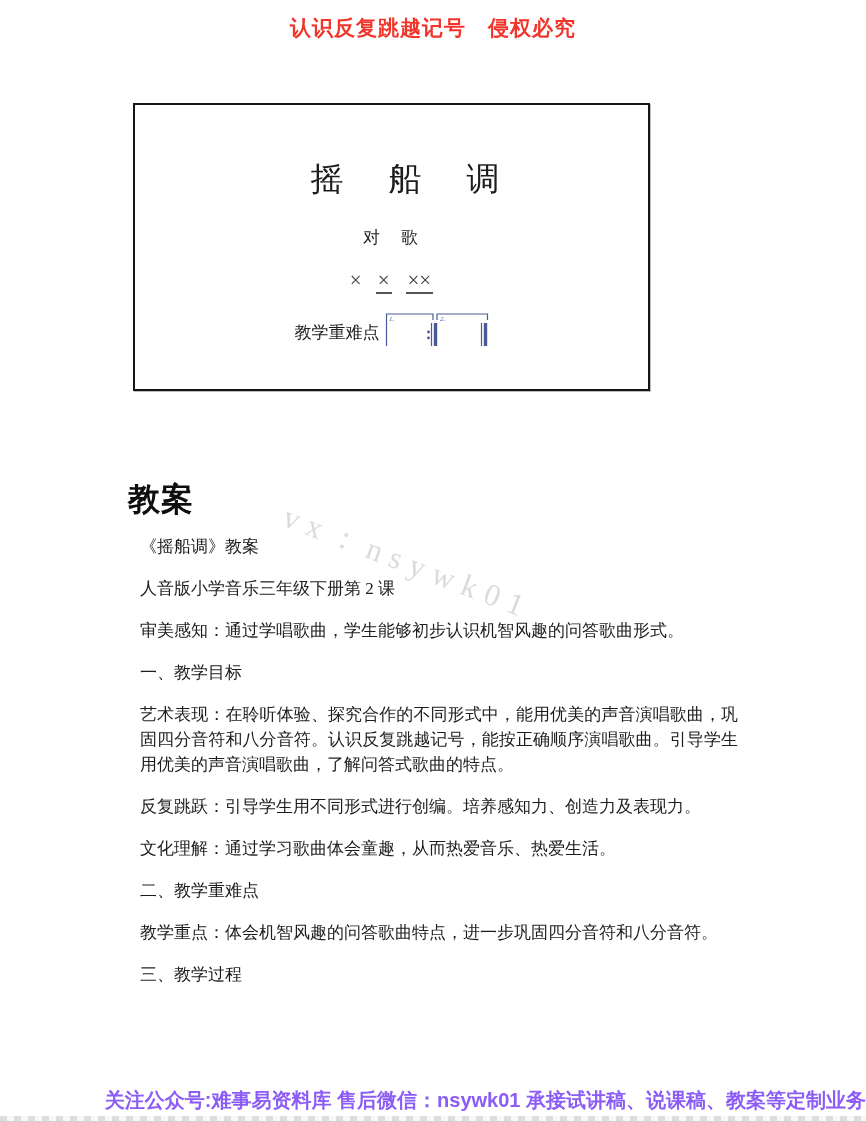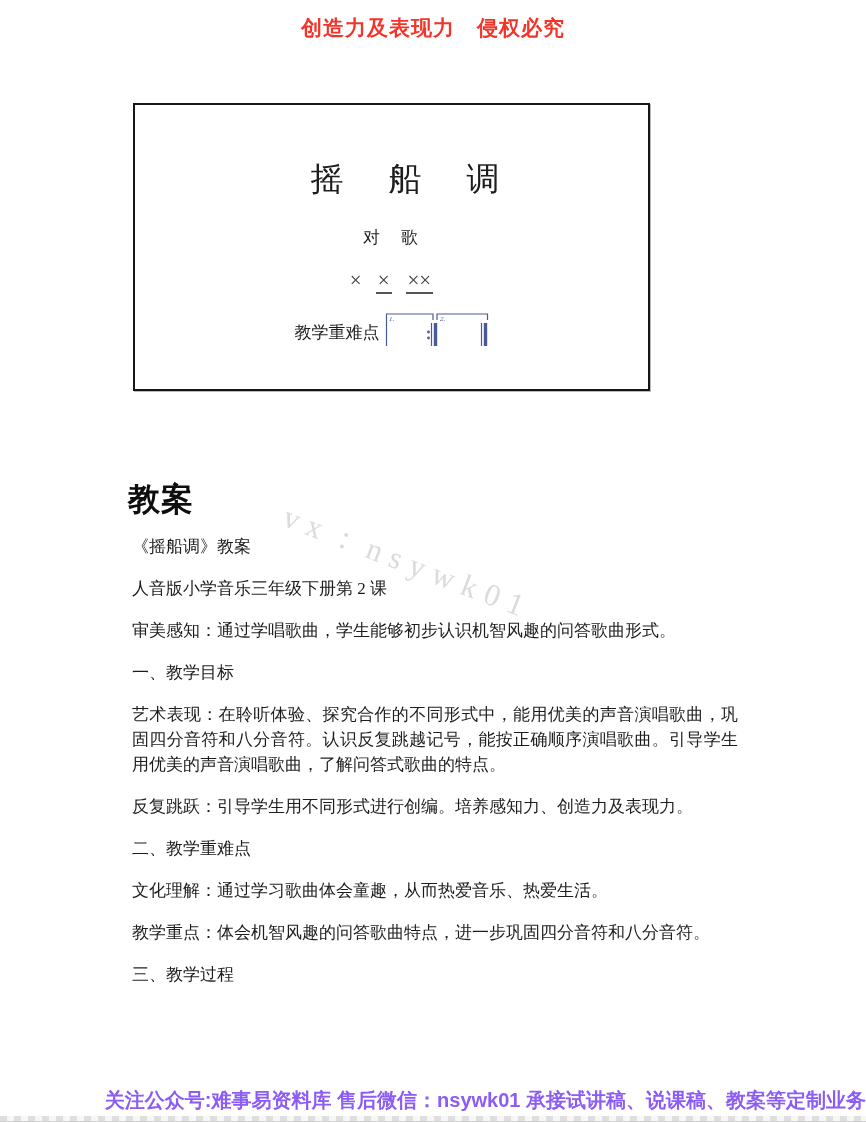--- a/index.html
+++ b/index.html
@@ -73,39 +73,39 @@
   }
 
   
   .doc-body {
     position:absolute; left:128px; top:534px;
     width:610px;
     font-size:17px; line-height:25px;
     color:#1c1c1c;
     text-align:justify;
   }
-  .doc-body p { margin:0 0 17px 4px; }
+  .doc-body p { margin:0 0 17px 12px; }
 
   
   .footer-notice {
     position:absolute; left:0; bottom:8px; width:100%;
     text-align:right; white-space:nowrap;
     color:#8b5cf6; font-weight:bold; font-size:20px;
     font-family:"Liberation Sans", sans-serif;
   }
   .bottom-strip {
     position:absolute; left:0; bottom:0; width:100%; height:5px;
     background:repeating-linear-gradient(90deg,#dedede 0 7px,#f7f7f7 7px 14px);
     border-bottom:1px solid #cfcfcf;
   }
 </style>
 </head>
 <body>
 
-<div class="top-notice">创造力及表现力　侵权必究</div>
+<div class="top-notice">认识反复跳越记号　侵权必究</div>
 
 <div class="score-box">
   <div class="score-title">摇　船　调</div>
   <div class="score-subtitle">对　歌</div>
   <div class="rhythm-line">
     <span class="beat">×</span>
     <span class="beat u">×</span>
     <span class="beat u">××</span>
   </div>
   <div class="repeat-line">
@@ -136,20 +136,20 @@
 
 <h1 class="doc-heading">教案</h1>
 
 <div class="doc-body">
   <p>《摇船调》教案</p>
   <p>人音版小学音乐三年级下册第 2 课</p>
   <p>审美感知：通过学唱歌曲，学生能够初步认识机智风趣的问答歌曲形式。</p>
   <p>一、教学目标</p>
   <p>艺术表现：在聆听体验、探究合作的不同形式中，能用优美的声音演唱歌曲，巩固四分音符和八分音符。认识反复跳越记号，能按正确顺序演唱歌曲。引导学生用优美的声音演唱歌曲，了解问答式歌曲的特点。</p>
   <p>反复跳跃：引导学生用不同形式进行创编。培养感知力、创造力及表现力。</p>
+  <p>文化理解：通过学习歌曲体会童趣，从而热爱音乐、热爱生活。</p>
   <p>二、教学重难点</p>
-  <p>文化理解：通过学习歌曲体会童趣，从而热爱音乐、热爱生活。</p>
   <p>教学重点：体会机智风趣的问答歌曲特点，进一步巩固四分音符和八分音符。</p>
   <p>三、教学过程</p>
 </div>
 
 <div class="footer-notice">关注公众号:难事易资料库 售后微信：nsywk01 承接试讲稿、说课稿、教案等定制业务</div>
 <div class="bottom-strip"></div>
 
 </body></html>

